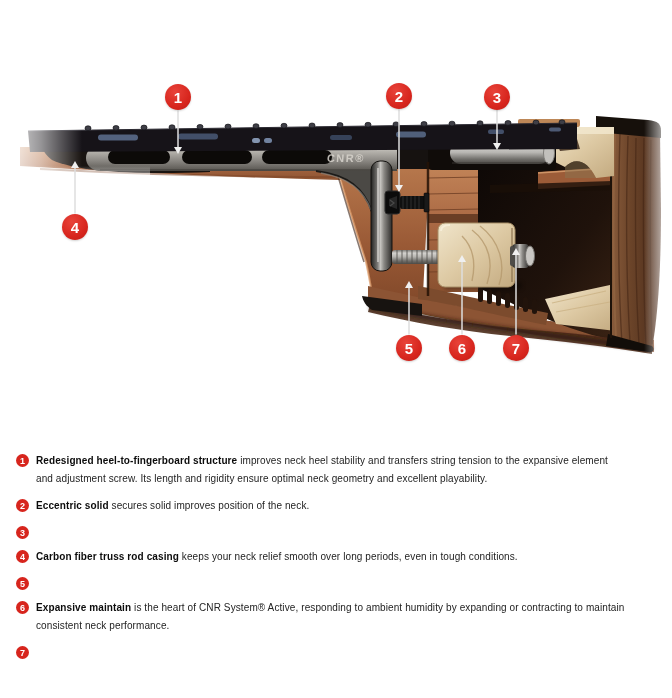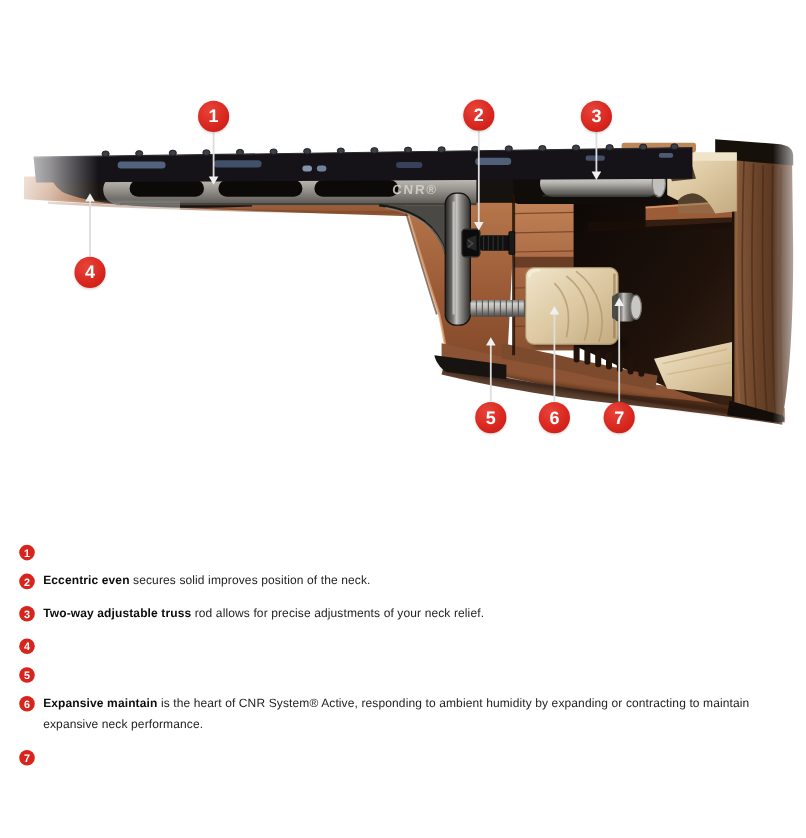--- a/index.html
+++ b/index.html
@@ -315,38 +315,40 @@
   <div class="marker" style="left:386px;top:83px">2</div>
   <div class="marker" style="left:484px;top:84px">3</div>
   <div class="marker" style="left:62px;top:214px">4</div>
   <div class="marker" style="left:396px;top:335px">5</div>
   <div class="marker" style="left:449px;top:335px">6</div>
   <div class="marker" style="left:503px;top:335px">7</div>
 
   <div class="legend">
     <div class="legend-item">
       <span class="bullet">1</span>
+      <p class="legend-text"><b>Redesigned heel-to-fingerboard structure</b> <span class="desc">improves neck heel stability and transfers string tension to the expansive element
+and adjustment screw. Its length and rigidity ensure optimal neck geometry and excellent playability.</span></p>
     </div>
     <div class="legend-item">
       <span class="bullet">2</span>
-      <p class="legend-text"><b>Eccentric even</b> <span class="desc">secures solid improves position of the neck.</span></p>
+      <p class="legend-text"><b>Eccentric solid</b> <span class="desc">secures solid improves position of the neck.</span></p>
     </div>
     <div class="legend-item">
       <span class="bullet">3</span>
-      <p class="legend-text"><b>Two-way adjustable truss</b> <span class="desc">rod allows for precise adjustments of your neck relief.</span></p>
     </div>
     <div class="legend-item">
       <span class="bullet">4</span>
+      <p class="legend-text"><b>Carbon fiber truss rod casing</b> <span class="desc">keeps your neck relief smooth over long periods, even in tough conditions.</span></p>
     </div>
     <div class="legend-item">
       <span class="bullet">5</span>
     </div>
     <div class="legend-item">
       <span class="bullet">6</span>
       <p class="legend-text"><b>Expansive maintain</b> <span class="desc">is the heart of CNR System® Active, responding to ambient humidity by expanding or contracting to maintain
-expansive neck performance.</span></p>
+consistent neck performance.</span></p>
     </div>
     <div class="legend-item">
       <span class="bullet">7</span>
     </div>
   </div>
 
 </div>
 
 </body></html>

